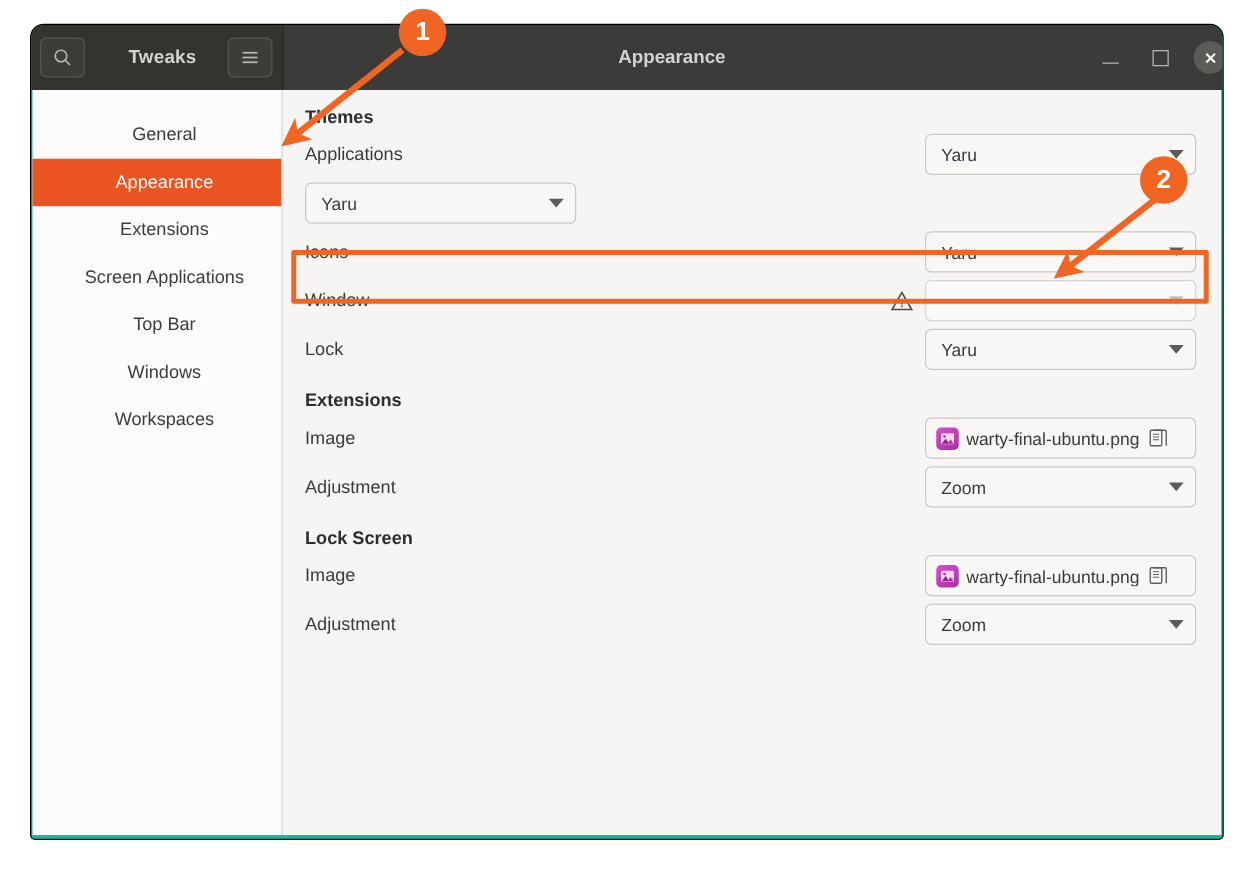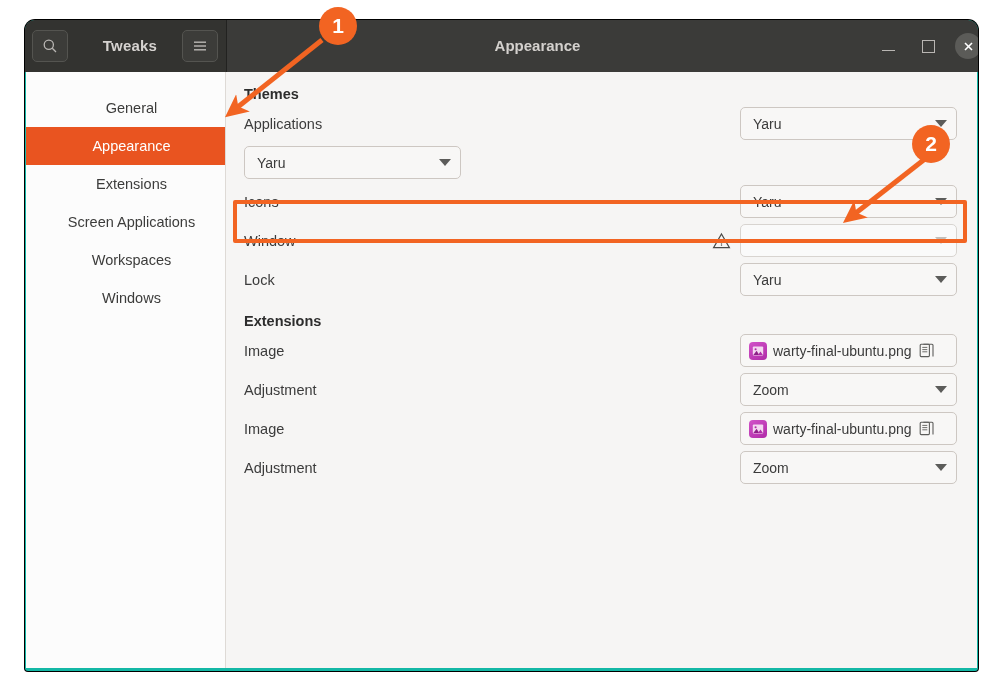--- a/index.html
+++ b/index.html
@@ -314,22 +314,23 @@
     </div>
   </div>
 
   <div class="body-area">
 
     <div class="sidebar">
       <div class="side-item">General</div>
       <div class="side-item active">Appearance</div>
       <div class="side-item">Extensions</div>
       <div class="side-item">Screen Applications</div>
+      <div class="side-item">Top Bar</div>
+      <div class="side-item">Windows</div>
       <div class="side-item">Workspaces</div>
-      <div class="side-item">Windows</div>
     </div>
 
     <div class="content">
 
       <div class="group-title">Themes</div>
 
       <div class="row">
         <div class="row-label">Applications</div>
         <div class="combo">
           <div class="val">Yaru</div>
@@ -400,20 +401,21 @@
       </div>
 
       <div class="row">
         <div class="row-label">Adjustment</div>
         <div class="combo">
           <div class="val">Zoom</div>
           <div class="caret"></div>
         </div>
       </div>
 
+      <div class="group-title">Lock Screen</div>
 
       <div class="row">
         <div class="row-label">Image</div>
         <div class="filebtn">
           <span class="img-icon">
             <svg width="12" height="12" viewBox="0 0 12 12">
               <rect x="0.8" y="1.6" width="10.4" height="8.8" rx="1" fill="#f3d7f0"></rect>
               <circle cx="3.6" cy="4.2" r="1.05" fill="#b02ba8"></circle>
               <path d="M1.3 9.9 L4.6 5.8 L7.2 9.9 Z" fill="#8e2188"></path>
               <path d="M6 9.9 L8.5 6.6 L10.9 9.9 Z" fill="#b02ba8"></path>

